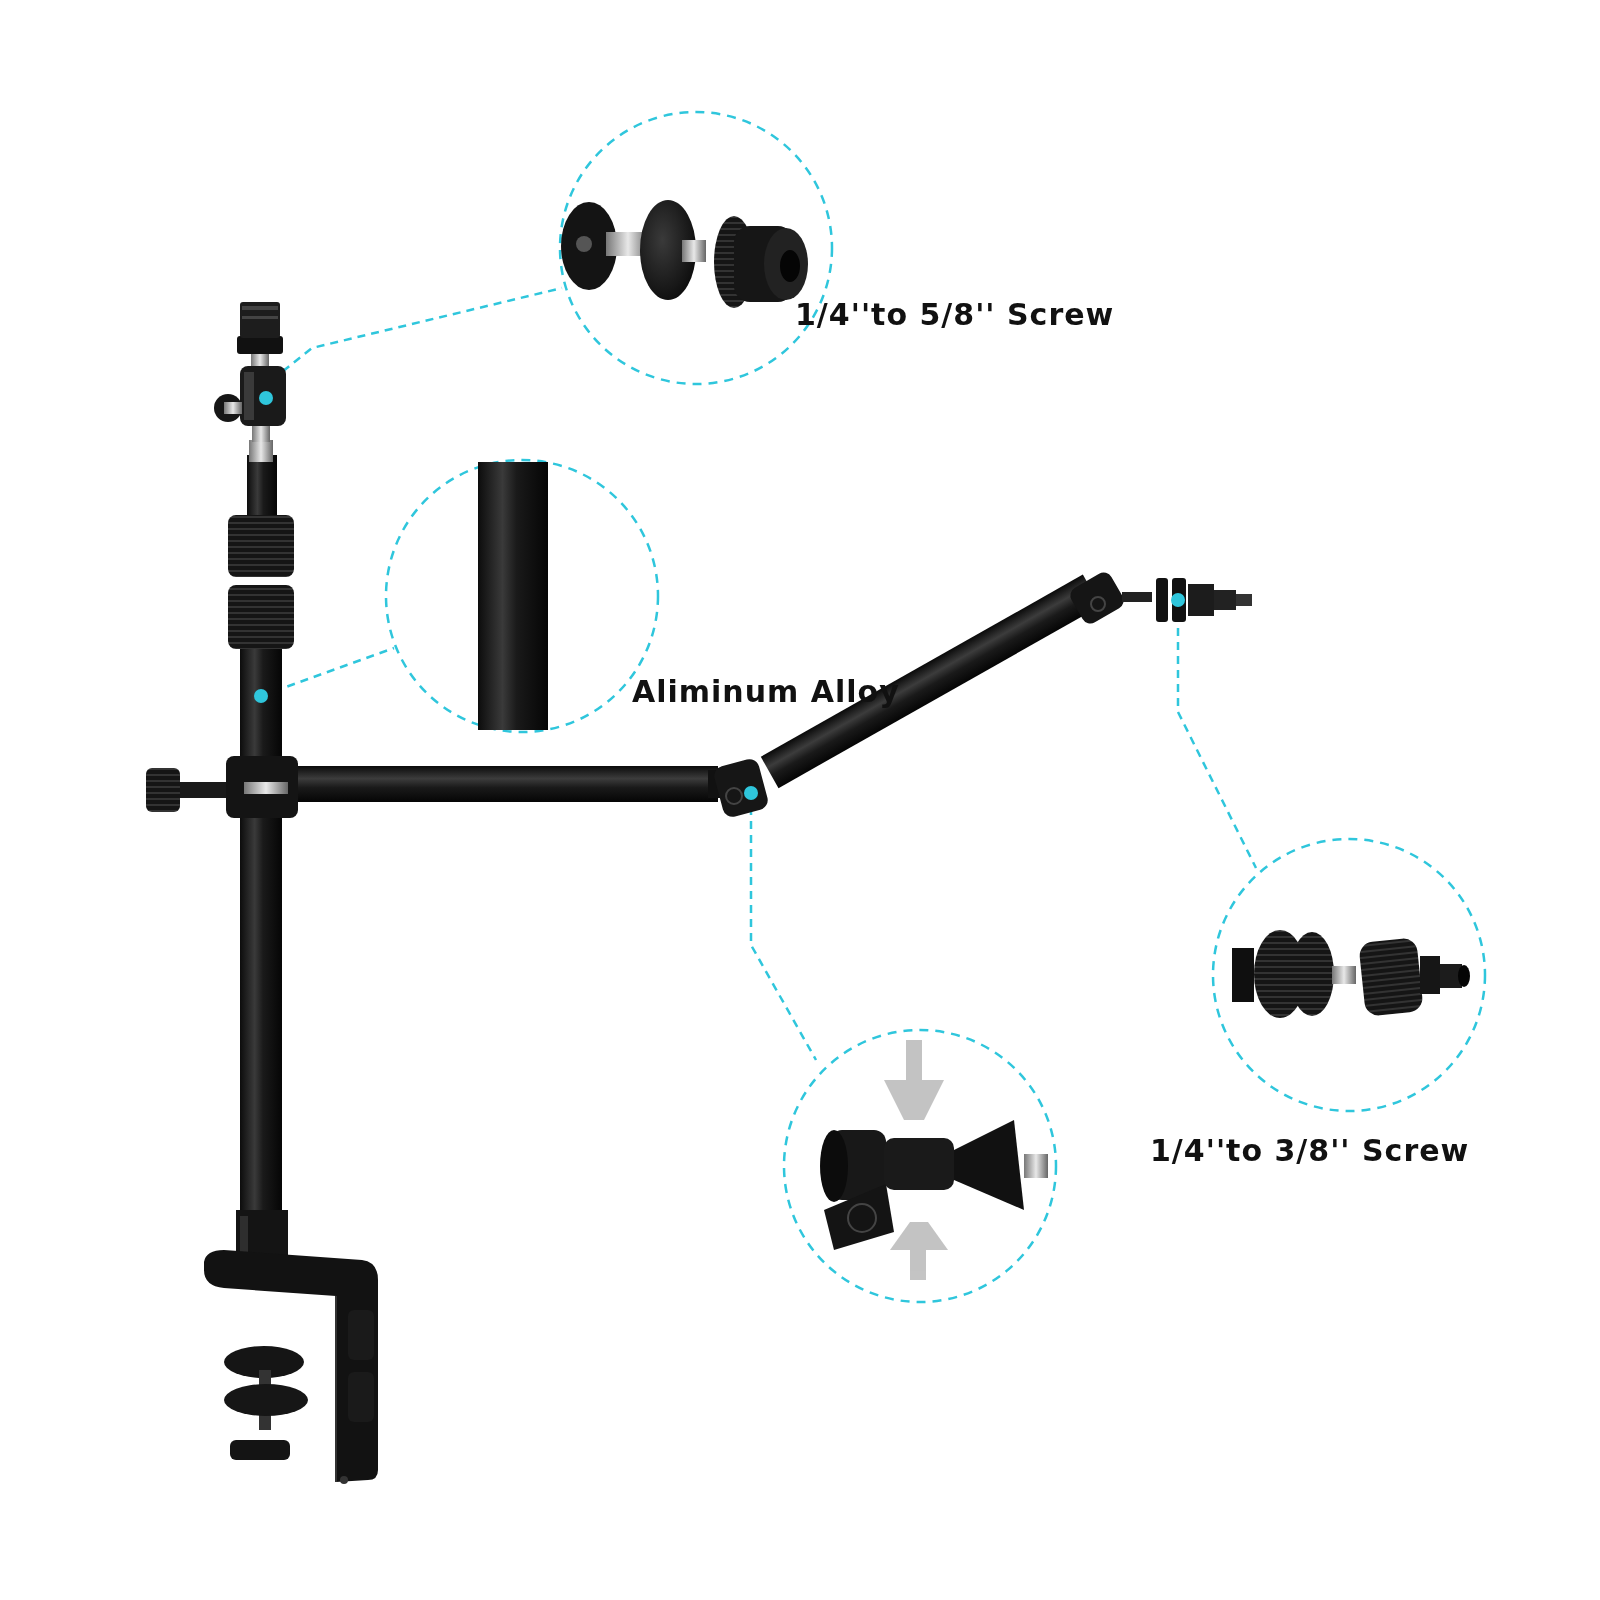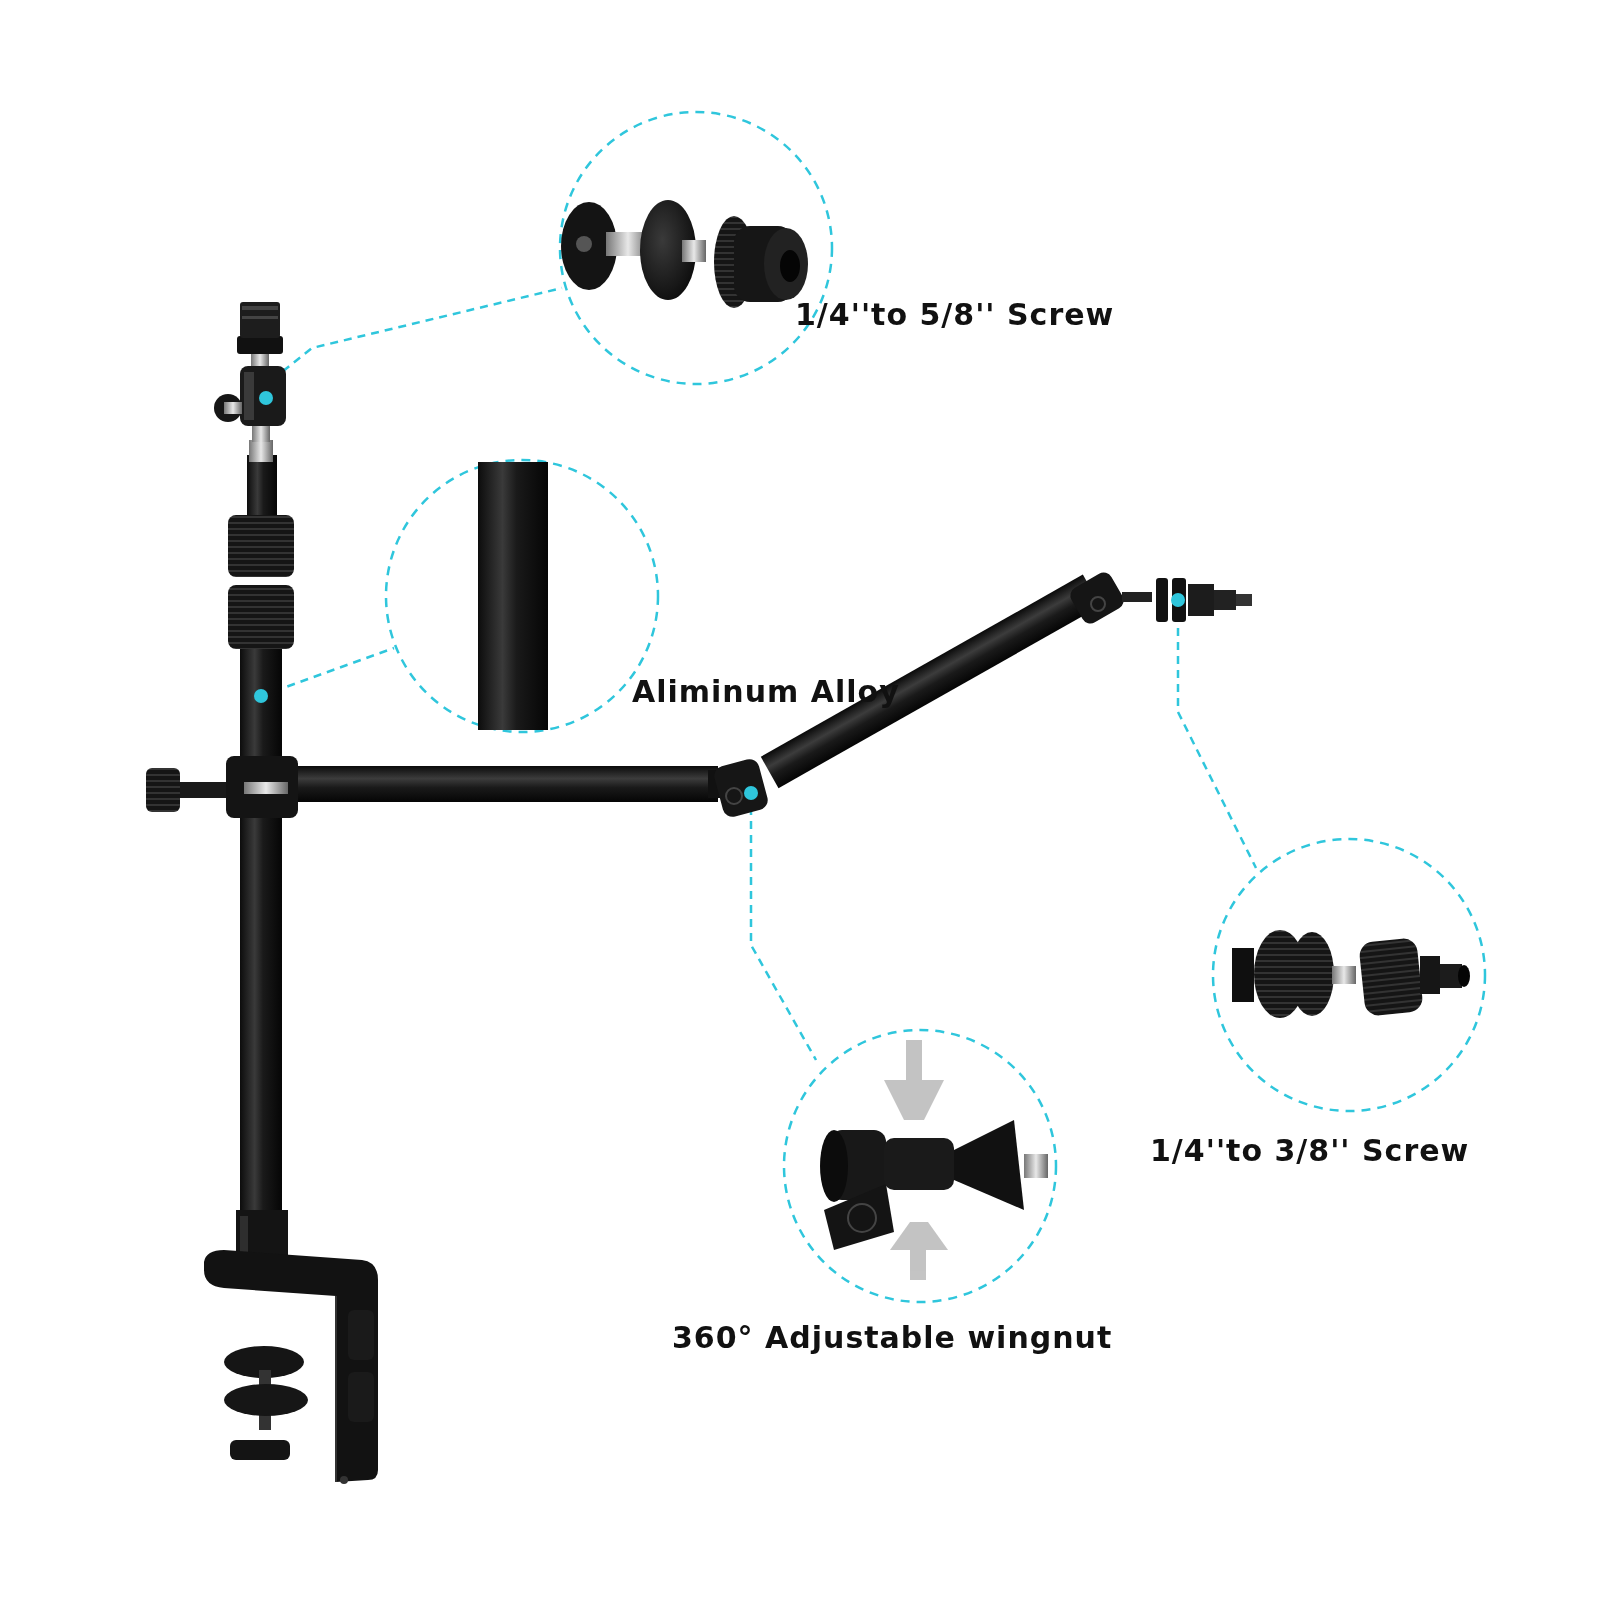--- a/index.html
+++ b/index.html
@@ -173,15 +173,14 @@
   <g fill="#2fc6dc">
     <circle cx="222" cy="398" r="7"></circle>
     <circle cx="217" cy="696" r="7"></circle>
     <circle cx="707" cy="793" r="7"></circle>
     <circle cx="1134" cy="600" r="7"></circle>
   </g>
 </svg>
 
 <div class="label" style="left:795px;top:297px;">1/4''to 5/8'' Screw</div>
 <div class="label" style="left:632px;top:626px;margin-top:48px;">Aliminum Alloy</div>
-<div class="label" style="left:672px;top:1320px;">360° Adjustable wingnut</div>
 <div class="label" style="left:1104px;top:1133px;margin-left:46px;">1/4''to 3/8'' Screw</div>
 </div>
 
 </body></html>

